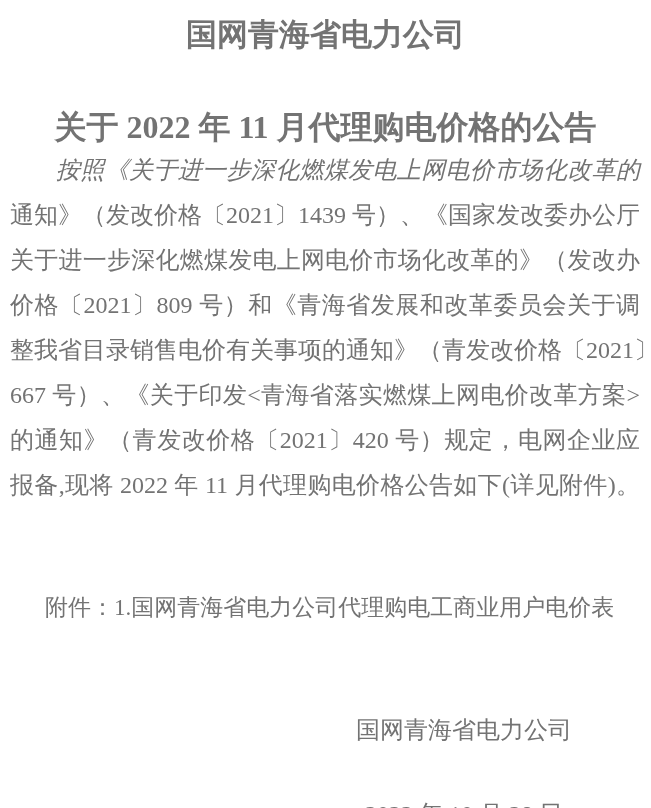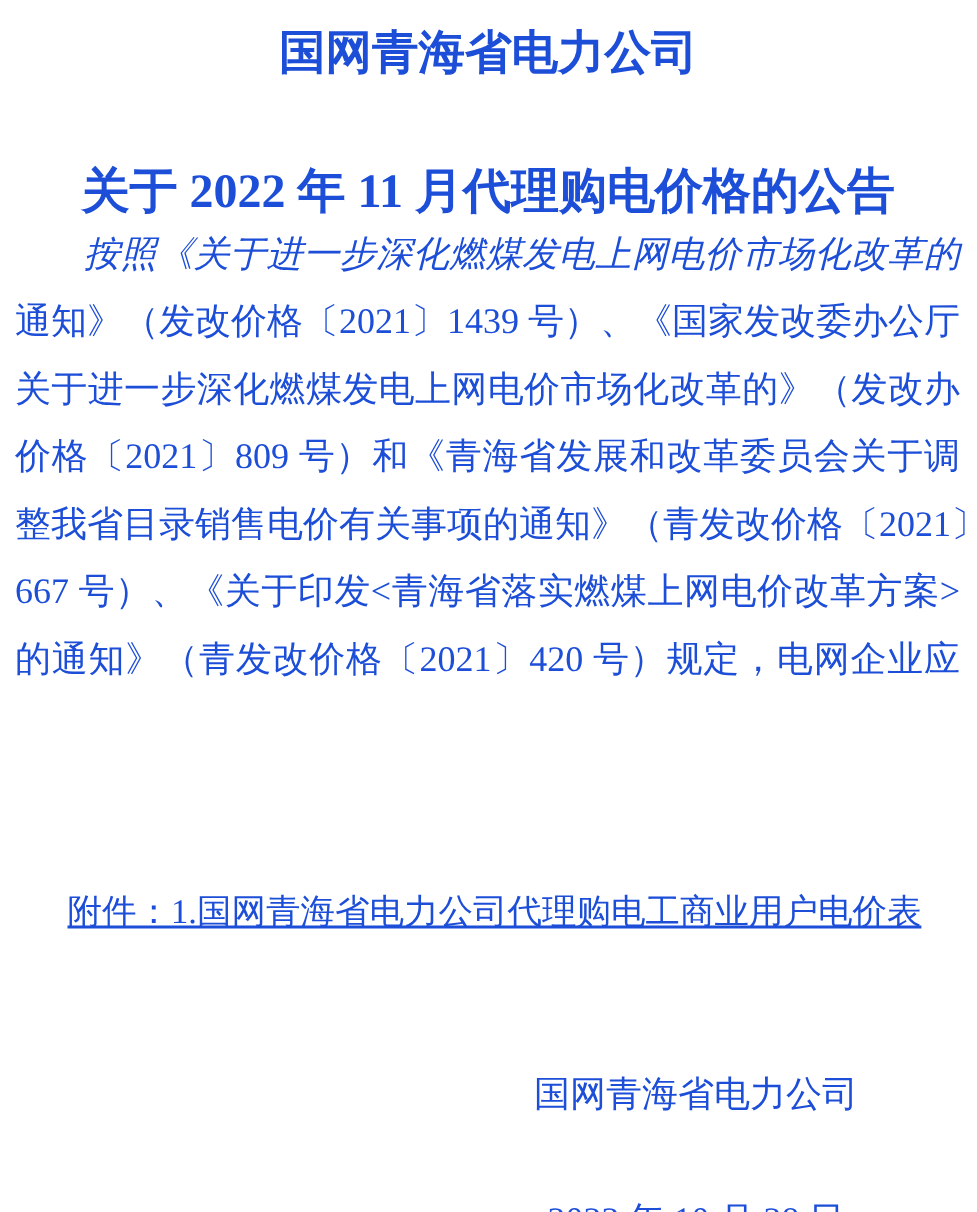--- a/index.html
+++ b/index.html
@@ -7,21 +7,21 @@
     padding: 0;
     background: #ffffff;
   }
   .page {
     position: relative;
     width: 651px;
     height: 808px;
     background: #ffffff;
     overflow: hidden;
     font-family: "Liberation Serif", "DejaVu Serif", serif;
-    color: #1d4ed8;
+    color: #737373;
   }
   
   .title {
     position: absolute;
     top: 14px;
     left: 0;
     width: 651px;
     text-align: center;
     font-weight: bold;
   }
@@ -52,21 +52,20 @@
   .bline.indent {
     padding-left: 46px;
     font-style: italic;
   }
   
   .attachments {
     position: absolute;
     top: 585px;
     left: 45px;
     width: 580px;
-    text-decoration: underline;
   }
   .aline {
     font-size: 23px;
     line-height: 45px;
     white-space: nowrap;
   }
   .aline.a2 {
     padding-left: 78px;
   }
   
@@ -96,20 +95,21 @@
   </header>
 
   <section class="bodytext">
     <div class="bline indent">按照《关于进一步深化燃煤发电上网电价市场化改革的</div>
     <div class="bline">通知》（发改价格〔2021〕1439 号）、《国家发改委办公厅</div>
     <div class="bline">关于进一步深化燃煤发电上网电价市场化改革的》（发改办</div>
     <div class="bline">价格〔2021〕809 号）和《青海省发展和改革委员会关于调</div>
     <div class="bline">整我省目录销售电价有关事项的通知》（青发改价格〔2021〕</div>
     <div class="bline">667 号）、《关于印发&lt;青海省落实燃煤上网电价改革方案&gt;</div>
     <div class="bline">的通知》（青发改价格〔2021〕420 号）规定，电网企业应</div>
+    <div class="bline">报备,现将 2022 年 11 月代理购电价格公告如下(详见附件)。</div>
   </section>
 
   <section class="attachments">
     <div class="aline">
       <span>附件：</span><span>1.国网青海省电力公司代理购电工商业用户电价表</span>
     </div>
   </section>
 
   <footer>
     <div class="sig-name">国网青海省电力公司</div>

